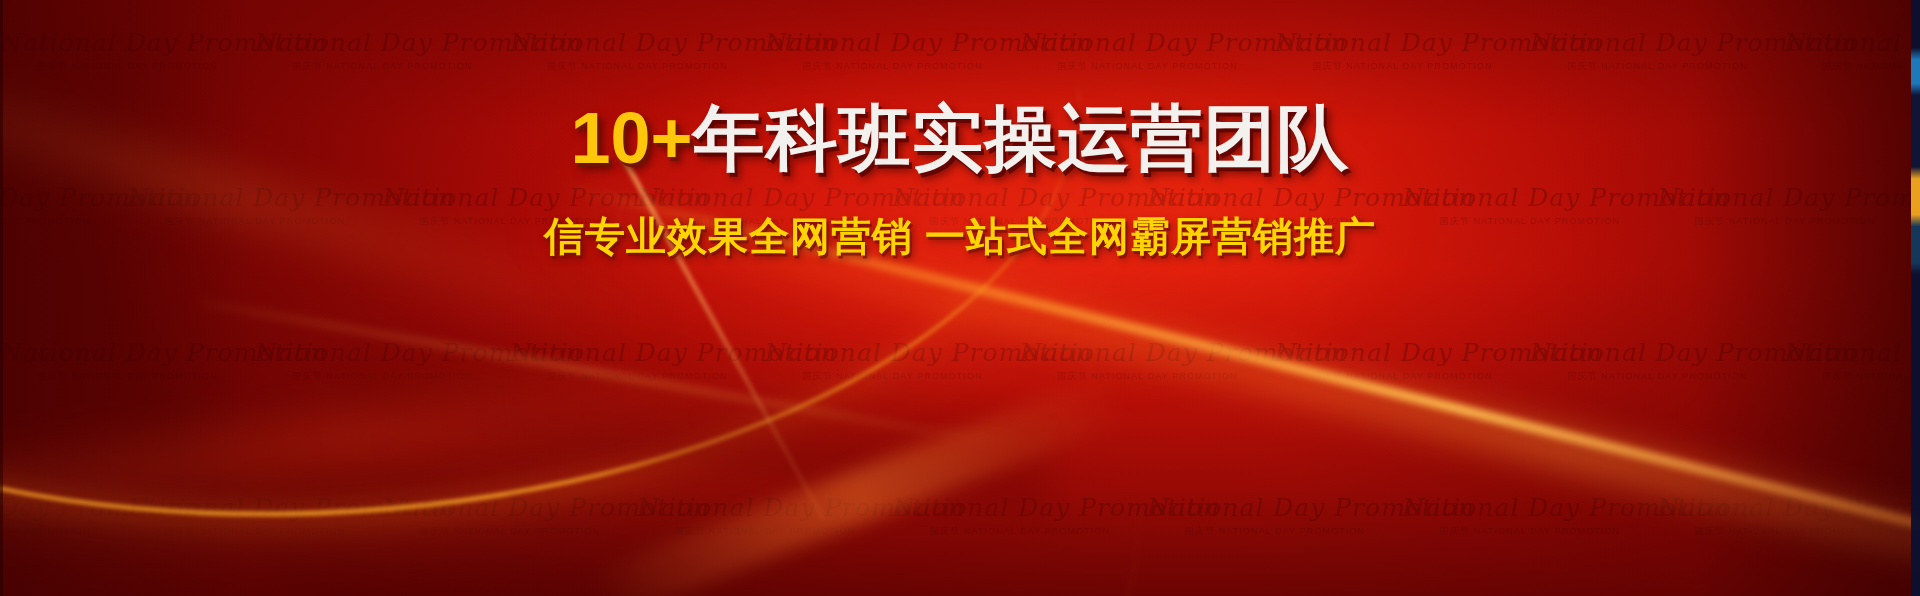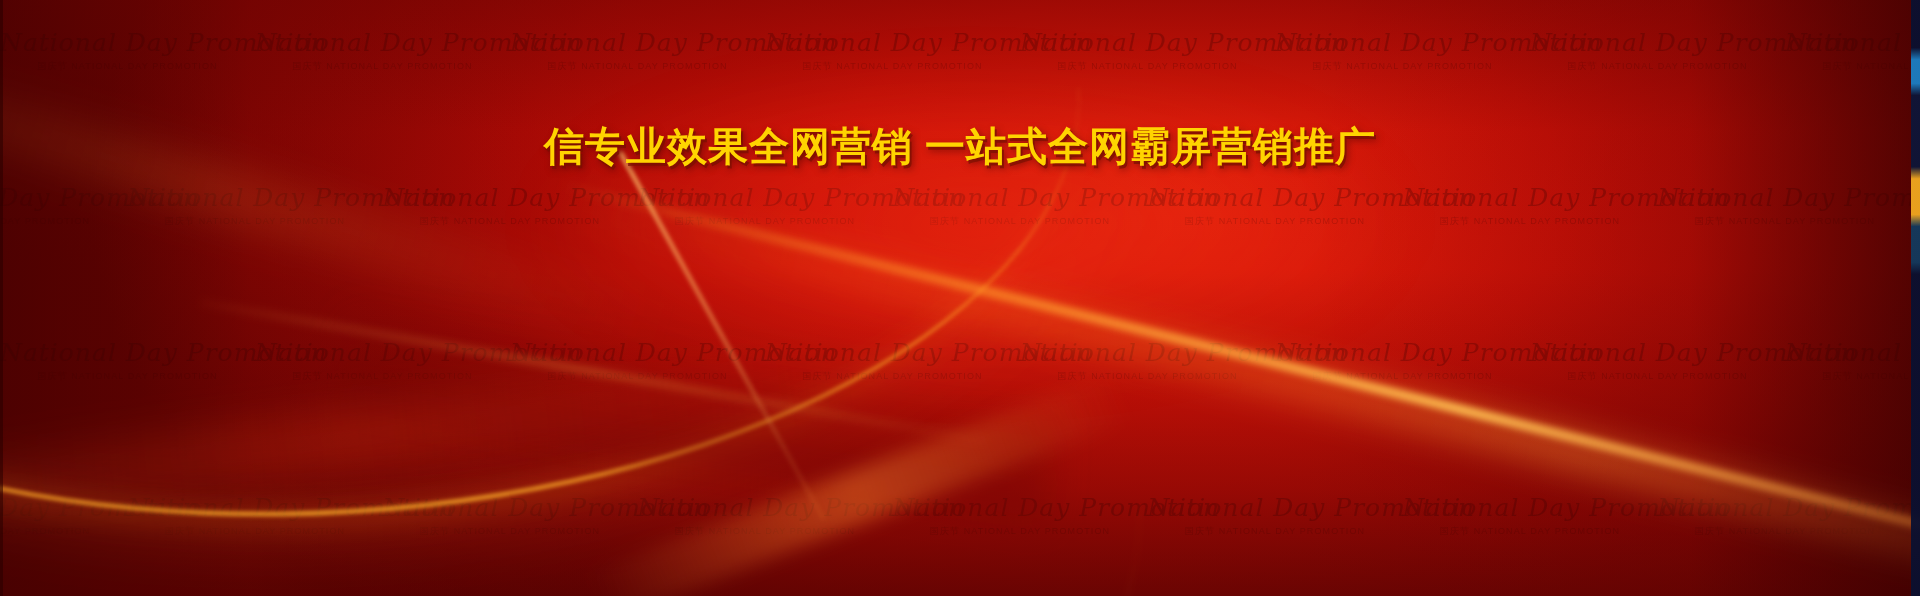--- a/index.html
+++ b/index.html
@@ -235,21 +235,21 @@
       5px 6px 9px rgba(50,0,0,0.65);
   }
   .headline .num {
     color: #ffc70b;
     text-shadow:
       3px 4px 0 rgba(110,20,2,0.85),
       5px 6px 9px rgba(50,0,0,0.65);
     letter-spacing: 0px;
   }
   .subline {
-    margin-top: 24px;
+    margin-top: 42px;
     font-size: 40px;
     font-weight: bold;
     line-height: 1;
     letter-spacing: 1px;
     white-space: nowrap;
     color: #ffd400;
     text-shadow:
       2px 3px 0 rgba(120,15,2,0.70),
       3px 4px 7px rgba(60,0,0,0.55);
   }
@@ -425,19 +425,20 @@
   <div class="blade blade-1b"></div>
   <div class="blade blade-1"></div>
   <div class="blade blade-2"></div>
   <div class="blade blade-3"></div>
   <div class="blade fold-dark"></div>
   <div class="blade fold-light"></div>
   <div class="blade streak-lowleft"></div>
   <div class="blade streak-topleft"></div>
 
   <div class="content">
+    <div class="headline"><span class="num">10+</span><span>年科班实操运营团队</span></div>
     <div class="subline">信专业效果全网营销 一站式全网霸屏营销推广</div>
   </div>
 
   <div class="edge-dark-left"></div>
   <div class="edge-sliver"></div>
 
 </div>
 
 </body></html>

